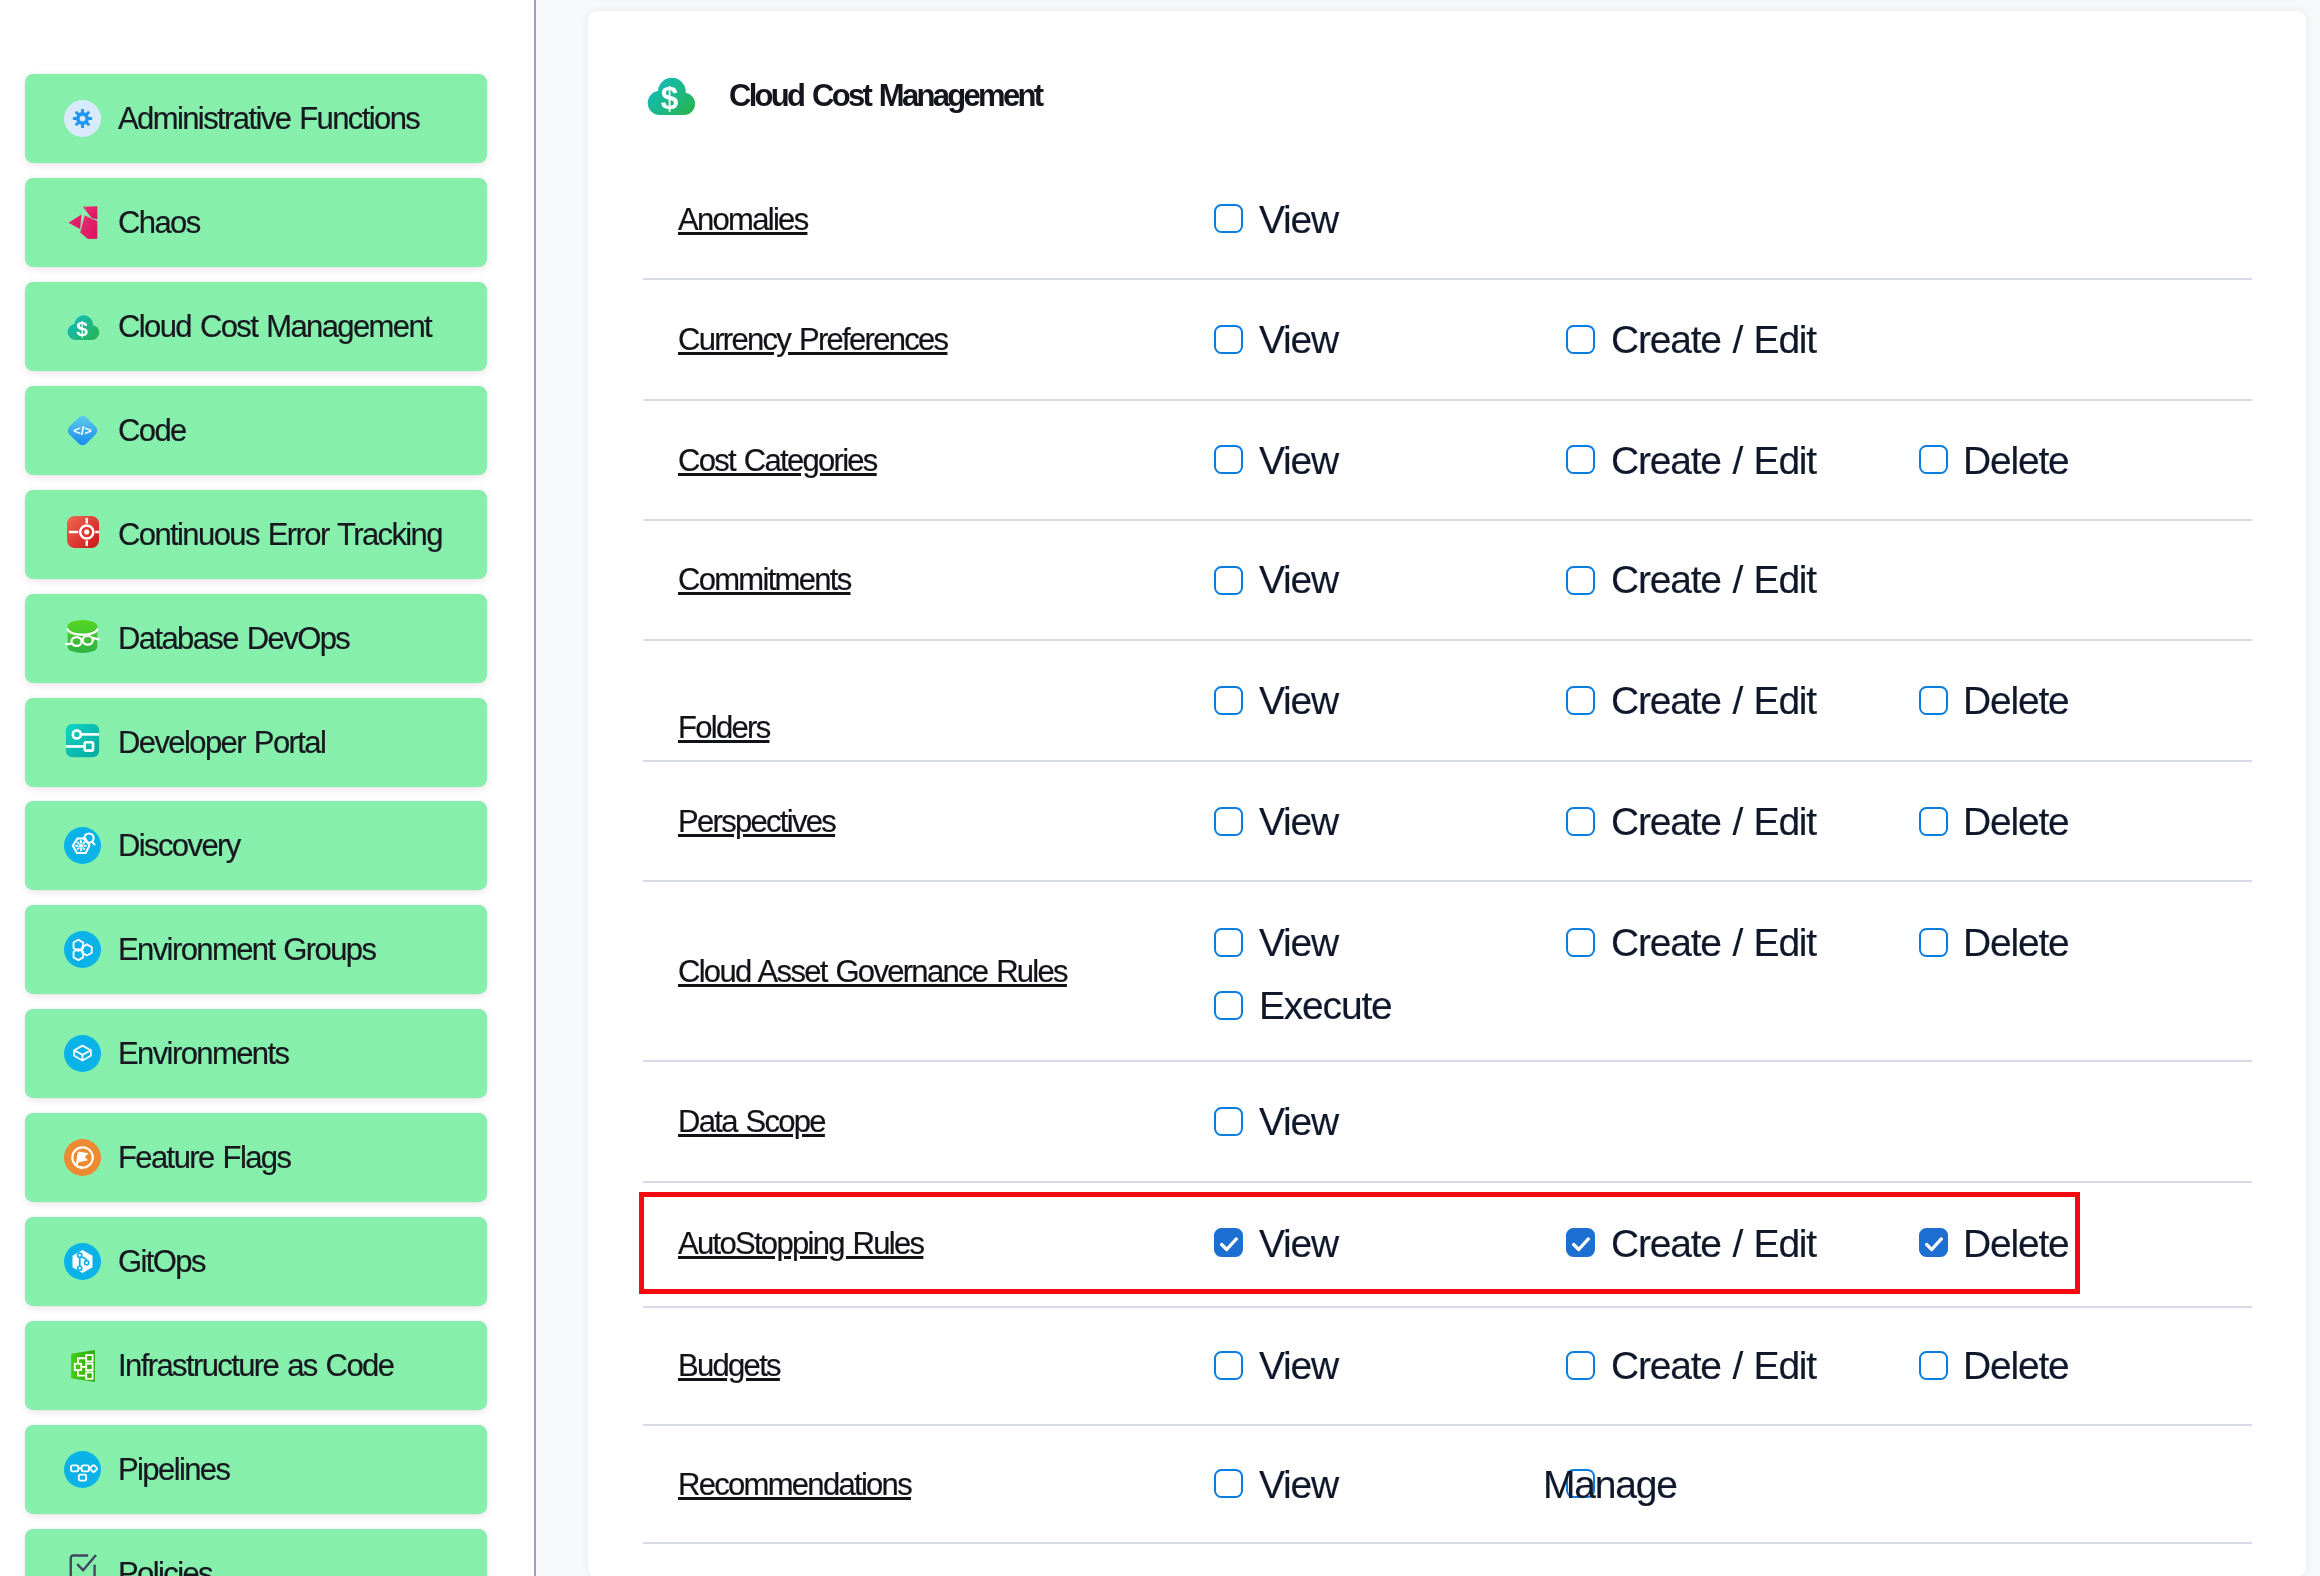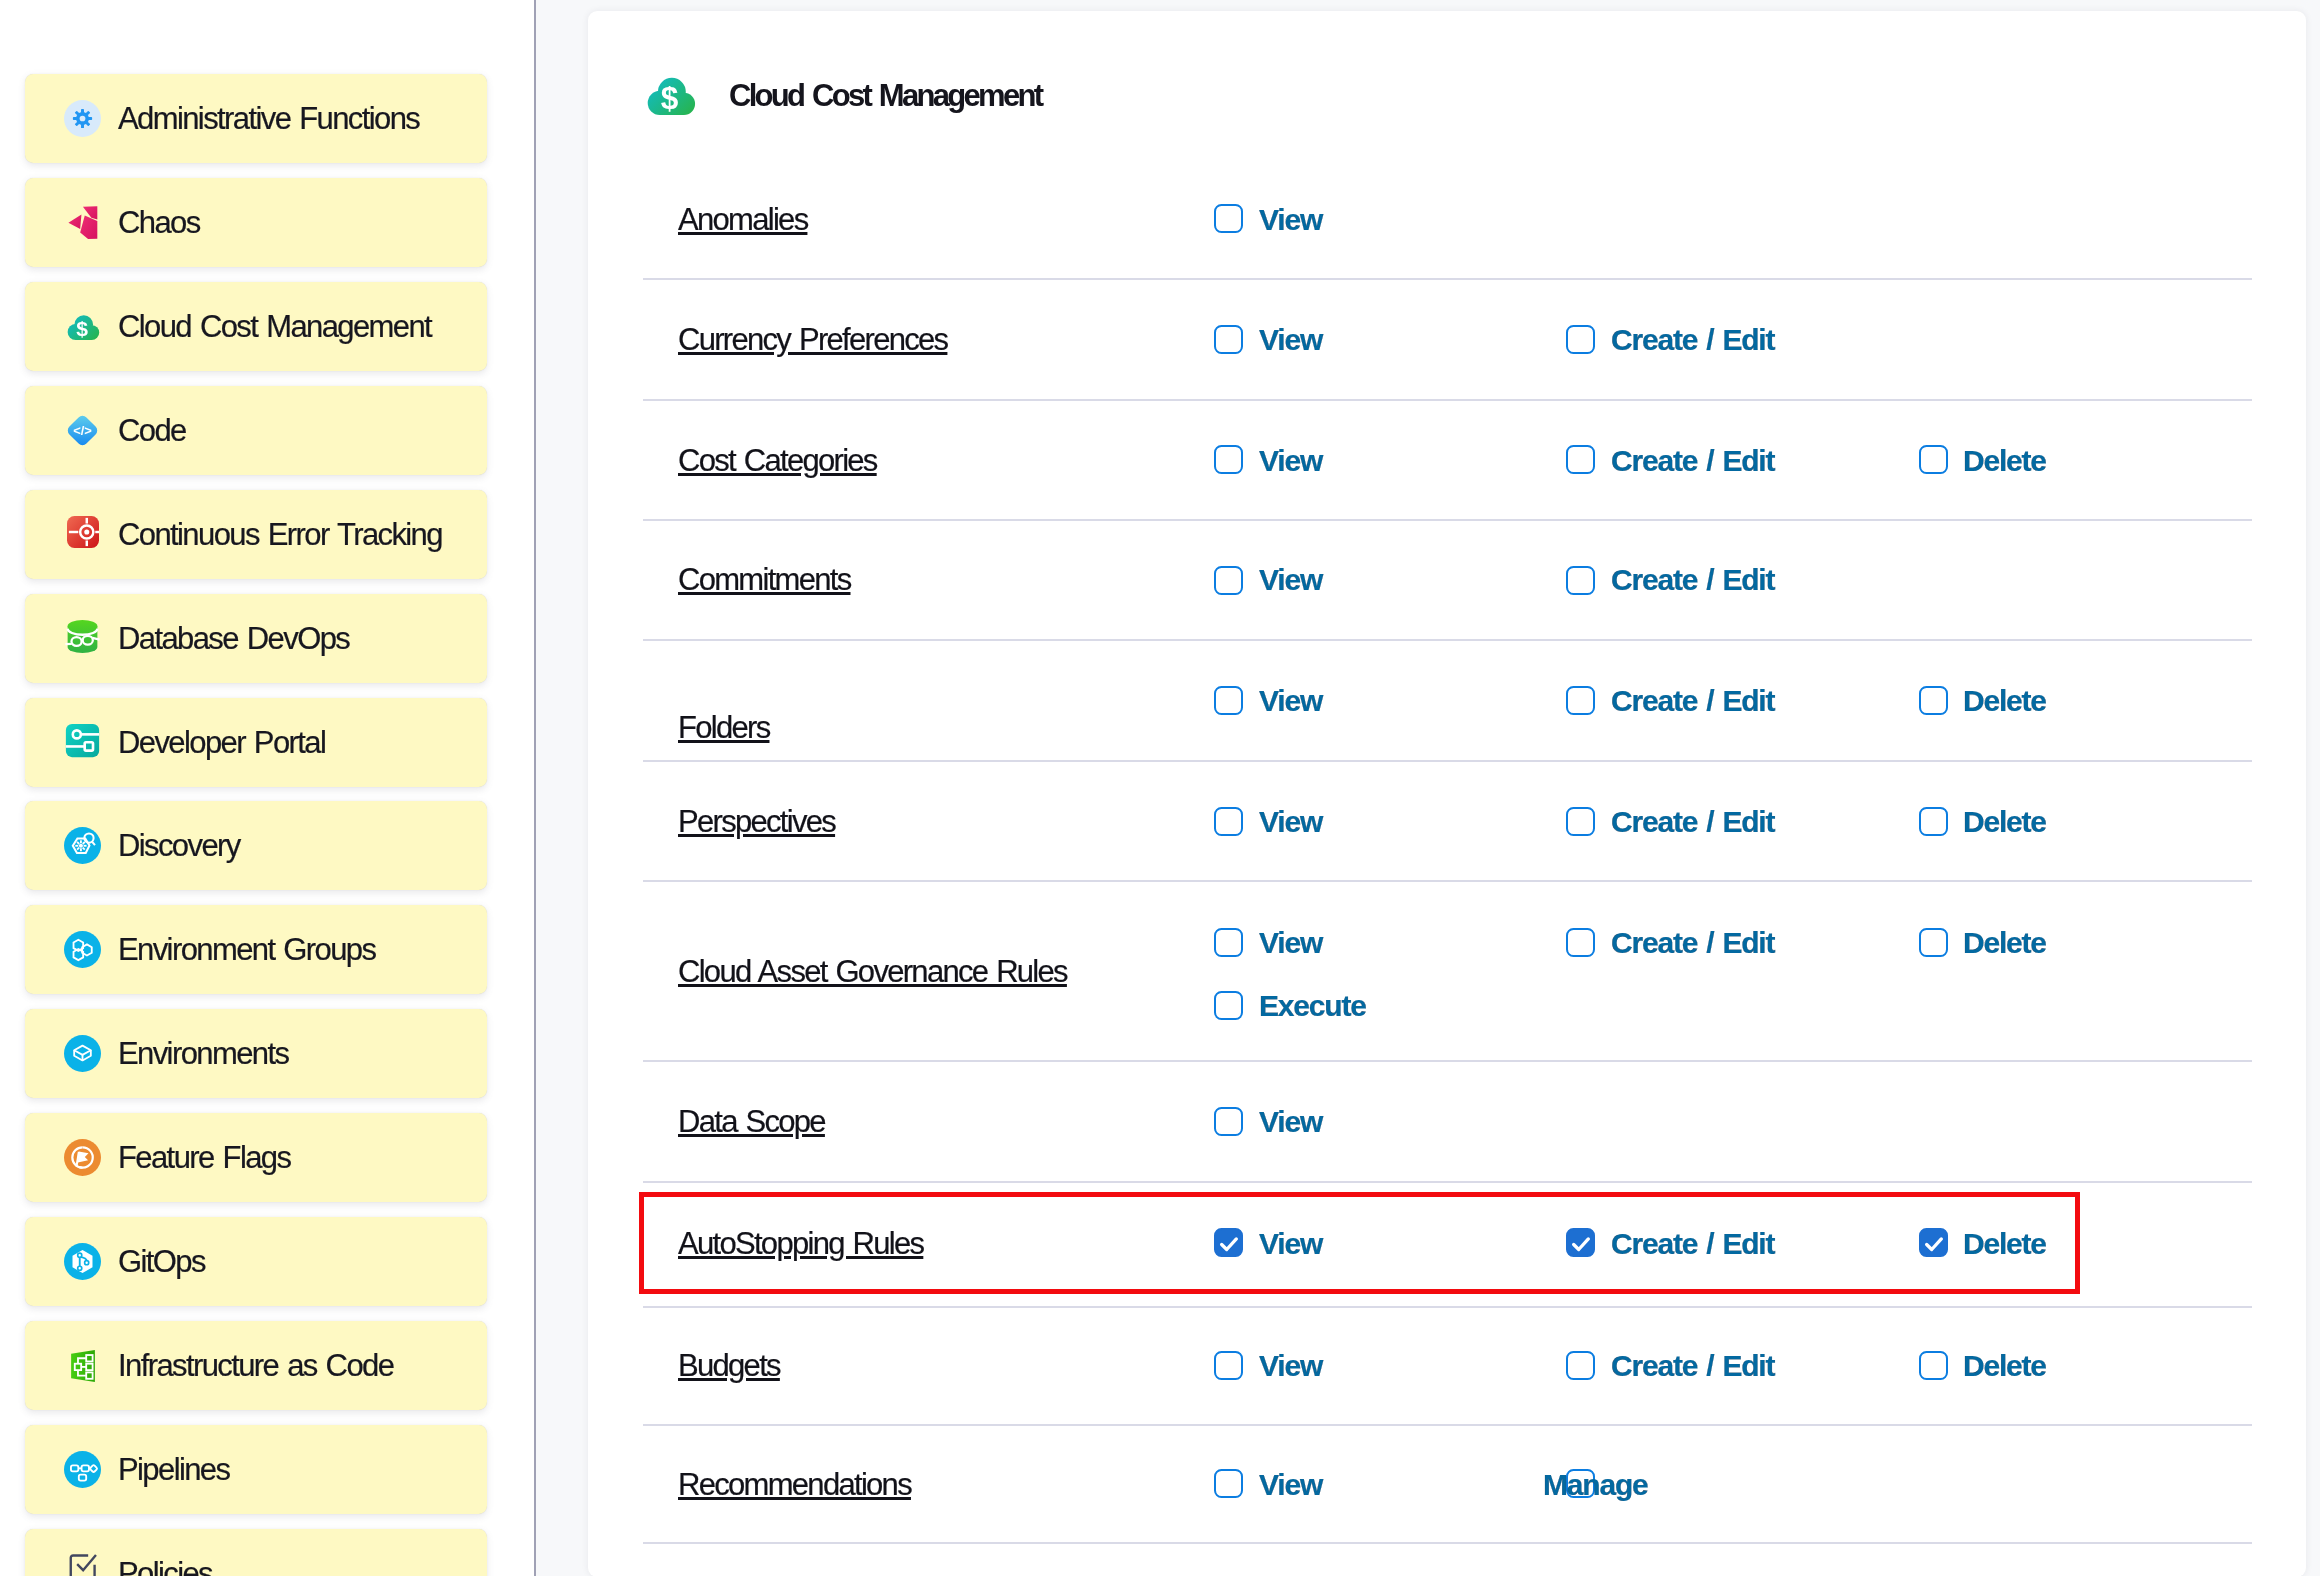--- a/index.html
+++ b/index.html
@@ -6,38 +6,38 @@
   html,body { width:2321px; height:1577px; overflow:hidden; }
   body {
     position:relative;
     font-family:"Liberation Sans", sans-serif;
     background:#f7f8fa;
   }
   #sidebar { position:absolute; left:0; top:0; width:534px; height:1577px; background:#ffffff; }
   #divider { position:absolute; left:534px; top:0; width:1.9px; height:1577px; background:#a0a1b5; }
   .card {
     position:absolute; left:25px; width:462px; height:89px;
-    background:#fef9c3; border-radius:8.3px;
+    background:#86efac; border-radius:8.3px;
     box-shadow:0 0 0.9px rgba(40,41,61,.18), 0 2.8px 7.4px rgba(96,97,112,.14);
   }
   .card .tx { -webkit-text-stroke:0.2px #17171f;
     position:absolute; left:93px; top:22px; height:45px; line-height:45px;
     font-size:31px; letter-spacing:-1.6px; word-spacing:1.9px; color:#17171f; white-space:nowrap;
   }
   #panel {
     position:absolute; left:588px; top:11px; width:1718px; height:1566px;
     background:#fff; border-radius:9.3px;
     box-shadow:0 0 7.4px rgba(40,41,61,.08);
   }
   .sep { position:absolute; left:643px; width:1609px; height:1.9px; background:#d9dae7; }
   .rlabel { -webkit-text-stroke:0.2px #121219; position:absolute; left:678px; height:45px; line-height:45px; font-size:31px; letter-spacing:-1.7px; word-spacing:1.9px; color:#121219; white-space:nowrap;text-decoration:underline; }
   .cb { position:absolute; width:29px; height:29px; border:2.3px solid #0b7de1; border-radius:7.4px; background:#fff; }
   .cb.ck { background:#1d6fd2; border-color:#1d6fd2; }
   .cb.ck svg { position:absolute; left:1.9px; top:2.8px; }
-  .clabel { -webkit-text-stroke:0.2px #363b4d; position:absolute; height:45px; line-height:45px; font-size:30px; letter-spacing:-1.2px; word-spacing:1.9px; color:#0369a1; white-space:nowrap;font-weight:bold; }
+  .clabel { -webkit-text-stroke:0.2px #363b4d; position:absolute; height:45px; line-height:45px; font-size:39px; letter-spacing:-1.2px; word-spacing:1.9px; color:#0f172a; white-space:nowrap; }
   #redbox { position:absolute; left:639px; top:1192px; width:1441px; height:102px; border:5.6px solid #f30b10; }
   #htitle { position:absolute; left:729px; top:73px; height:45px; line-height:45px; font-size:31px; font-weight:700; letter-spacing:-2.7px; word-spacing:2.8px; color:#15151d; white-space:nowrap; }
 </style>
 </head>
 <body>
 <div id="sidebar"></div>
 <div id="divider"></div>
 <div id="panel"></div>
 
 <div class="card" style="top:74px">

